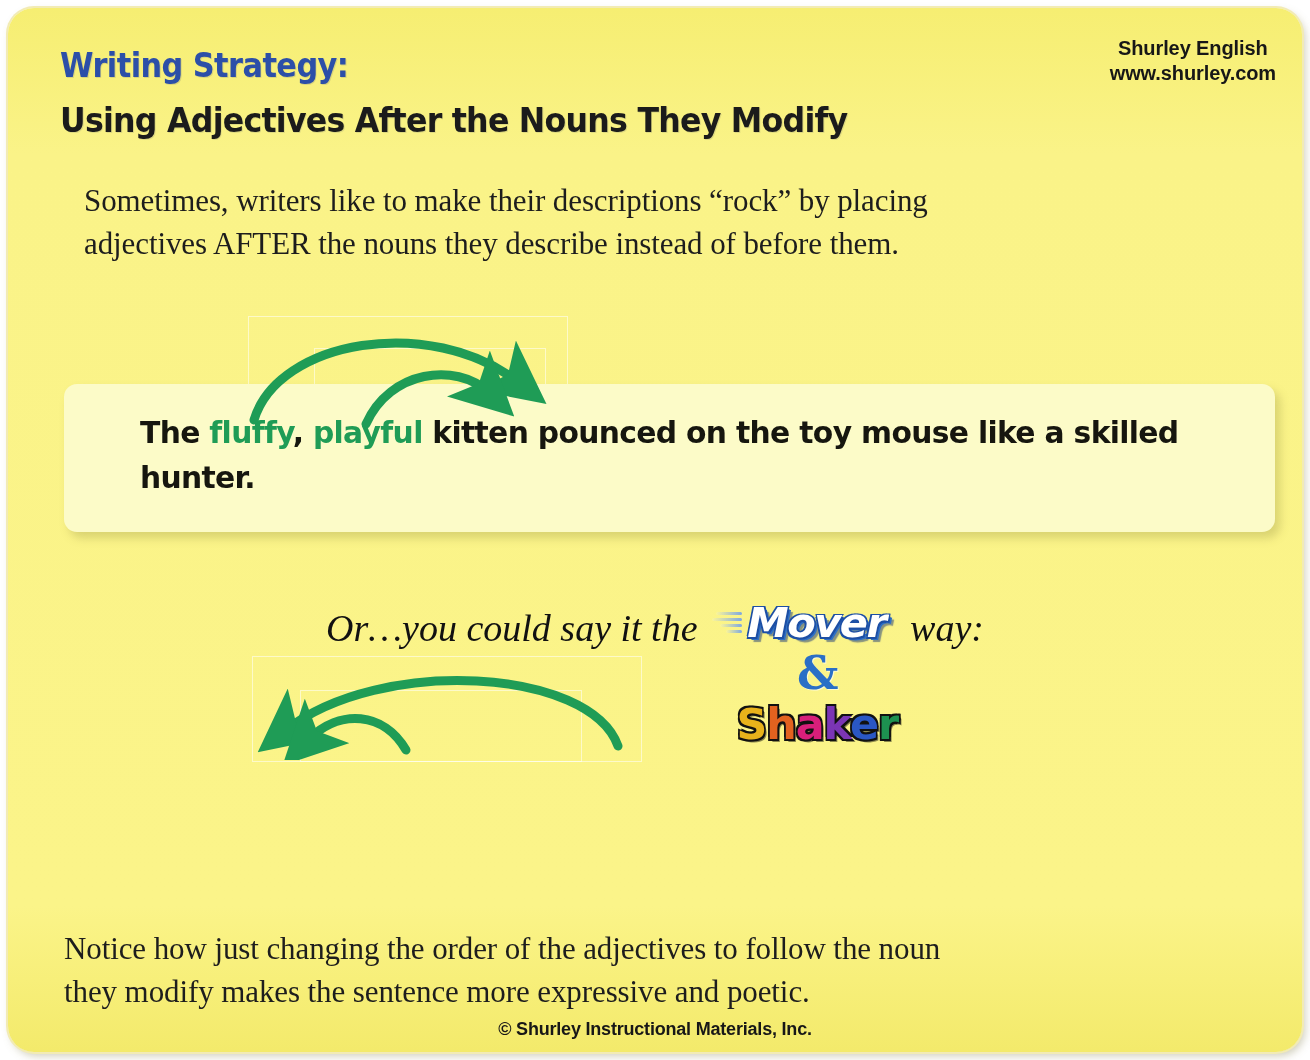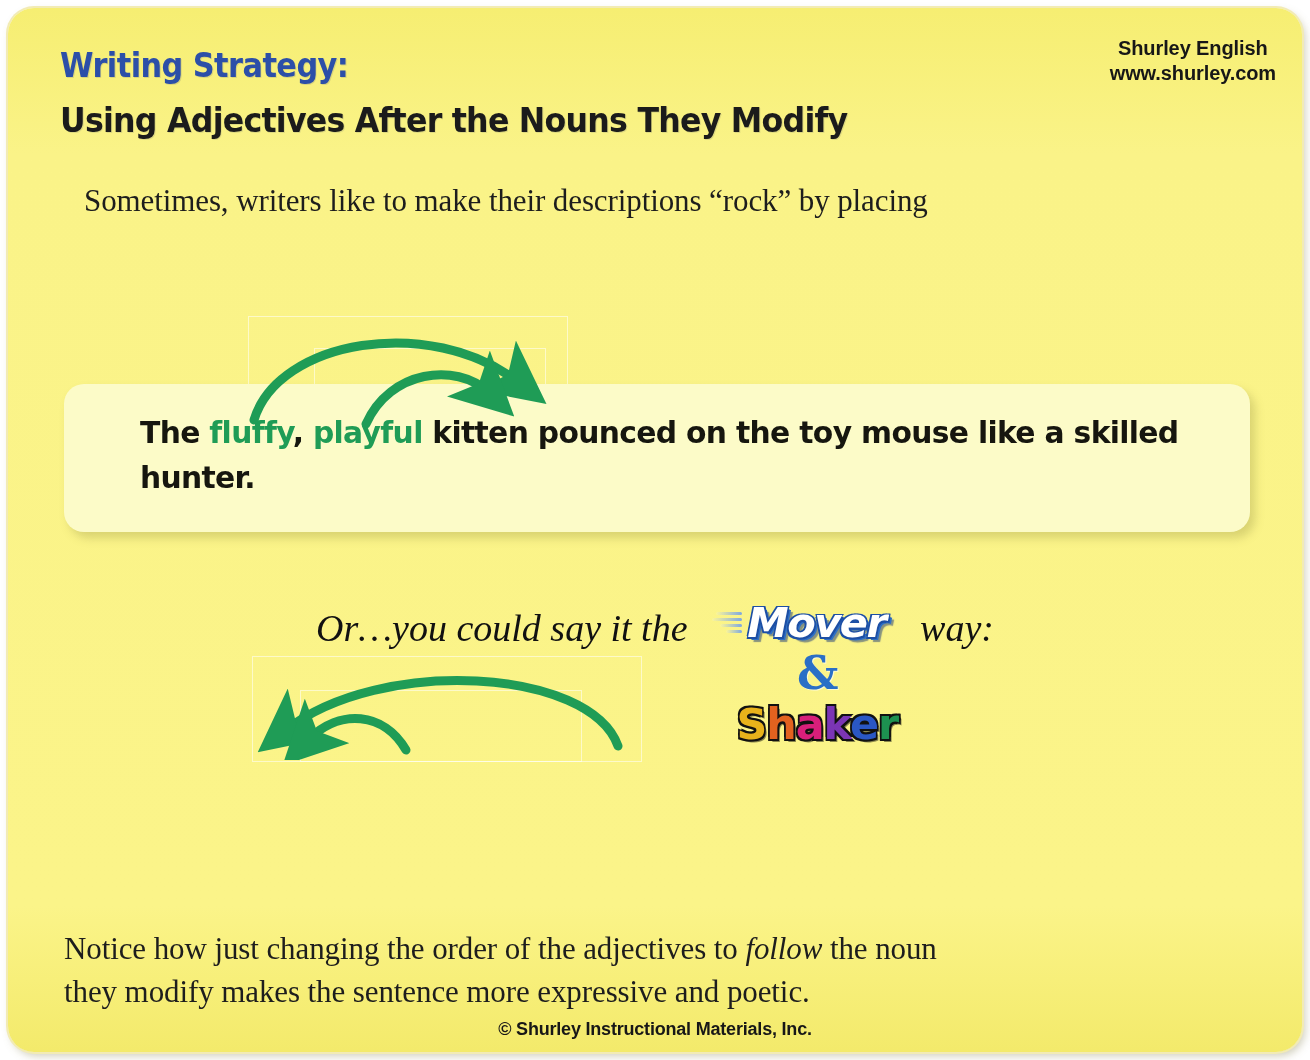--- a/index.html
+++ b/index.html
@@ -71,29 +71,30 @@
   .body-text {
     position: absolute;
     font-family: "Liberation Serif", serif;
     font-size: 31px;
     color: #1d1d1d;
     line-height: 1.38;
     letter-spacing: -0.1px;
   }
   #intro-para { left: 56px; top: 172px; width: 1160px; margin-left: 20px; }
   #outro-para { left: 56px; top: 920px; width: 1170px; }
-  .ital { font-style: italic; }
+  .ital { }
 
   
   .example-box {
     position: absolute;
     background: #fcfbc8;
-    border-radius: 20px;
+    border-radius: 13px;
     box-shadow: 5px 6px 10px rgba(130,125,55,0.28);
     z-index: 2;
+    padding-left: 25px;
   }
   #example-box-1 { left: 56px; top: 376px; width: 1186px; height: 148px; }
   #example-box-2 { left: 56px; top: 712px; width: 1186px; height: 148px; }
 
   .example-text {
     position: absolute;
     left: 76px;
     top: 26px;
     right: 24px;
     font-family: "DejaVu Sans", sans-serif;
@@ -128,21 +129,21 @@
   
   #transition-row {
     position: absolute;
     left: 0;
     top: 588px;
     width: 1294px;
     height: 64px;
     display: flex;
     align-items: center;
     justify-content: center;
-    gap: 24px;
+    gap: 14px;
     z-index: 4;
   }
   .transition-text {
     font-family: "Liberation Serif", serif;
     font-style: italic;
     font-size: 38px;
     color: #111111;
     white-space: nowrap;
   }
 
@@ -230,21 +231,21 @@
   <div id="brand">
     <div>Shurley English</div>
     <div>www.shurley.com</div>
   </div>
 
   <div id="title-strategy">Writing Strategy:</div>
   <div id="title-sub">Using Adjectives After the Nouns They Modify</div>
 
   <div class="body-text" id="intro-para">
     <span>Sometimes, writers like to make their descriptions “rock” by placing</span><br>
-    <br>
+    <span>adjectives AFTER the nouns they describe instead of before them.</span><br>
   </div>
 
   <div class="ghost-rect" id="ghost-1a"></div>
   <div class="ghost-rect" id="ghost-1b"></div>
 
   <div class="arrow-group" id="arrows-1">
     <svg width="340" height="120" viewBox="0 0 340 120">
       <defs>
         <marker id="head-r1" markerWidth="7" markerHeight="7" refX="3" refY="3.5" orient="auto">
           <path d="M0,0 L7,3.5 L0,7 L1.6,3.5 Z" fill="#1f9c56"></path>

